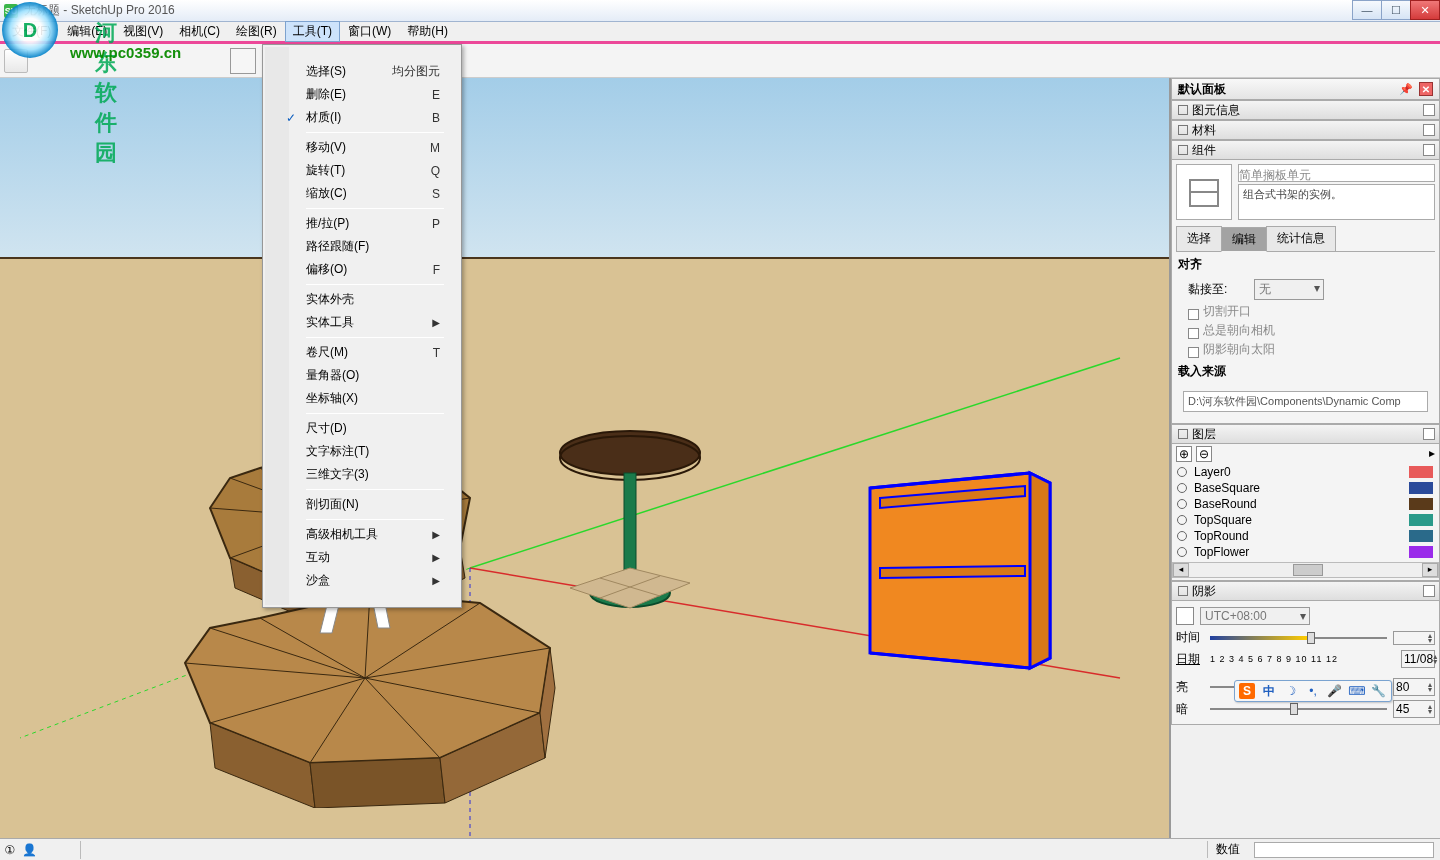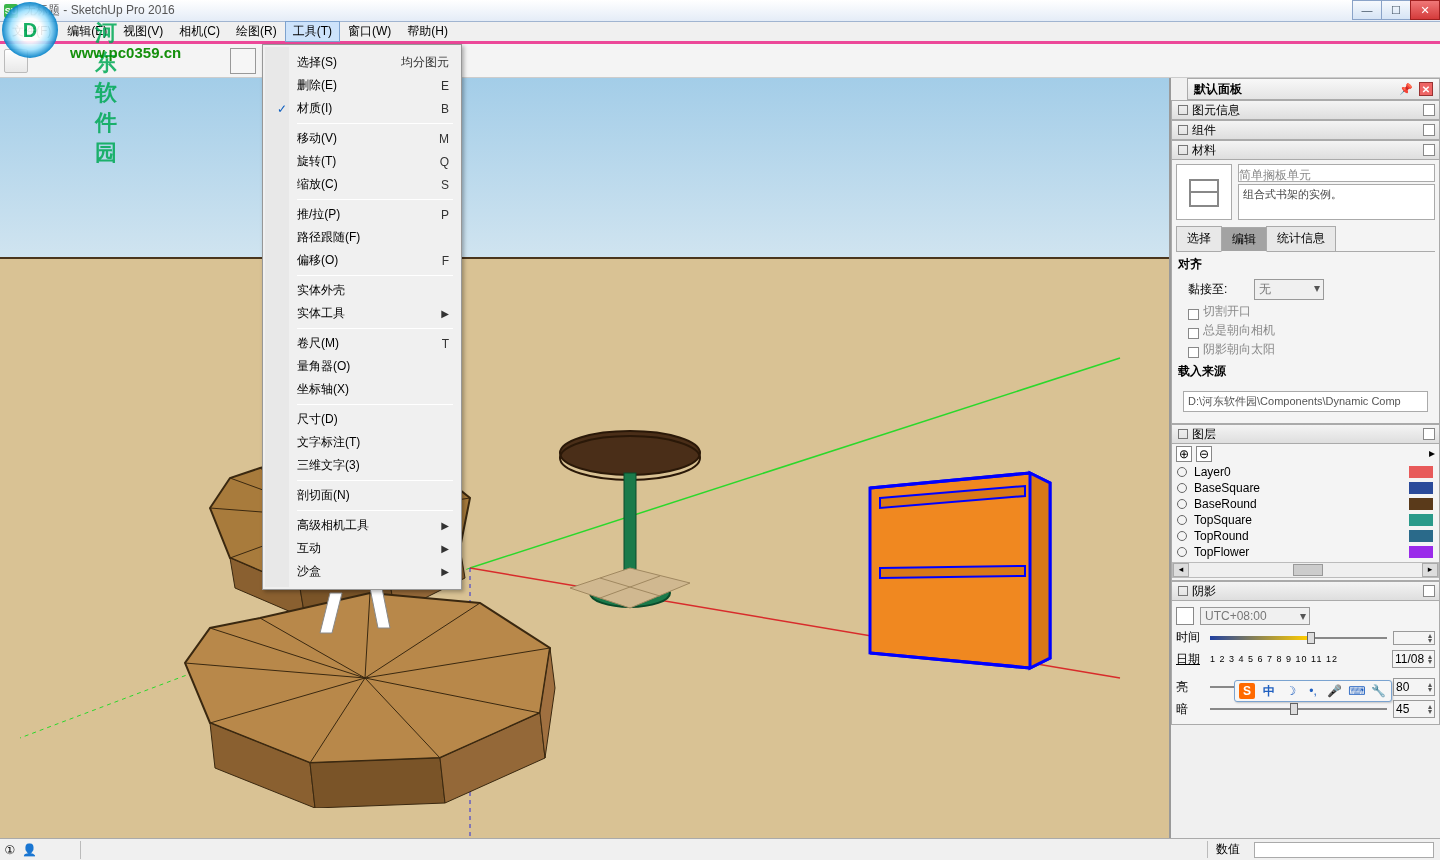--- a/index.html
+++ b/index.html
@@ -31,31 +31,31 @@
 .tool-big2 { width:26px; height:26px; border:1px solid #999; background:#f6f6f6; margin-left:110px;}
 
 
 .main { position:absolute; top:78px; left:0; right:0; bottom:22px; display:flex; }
 .viewport { flex:1; position:relative; background:#dfc89d; overflow:hidden; border-right:1px solid #999;}
 .sky { position:absolute; top:0; left:0; right:0; height:180px; background:linear-gradient(#a3cde8,#d0e4f0);}
 .ground { position:absolute; top:180px; left:0; right:0; bottom:0; background:#d9c294;}
 .horizon { position:absolute; top:179px; left:0; right:0; height:2px; background:#4a351c;}
 
 
-.dropdown { position:absolute; top:44px; left:262px; width:200px; background:#f0f0f0; border:1px solid #979797; box-shadow:2px 2px 4px rgba(0,0,0,0.3); z-index:100; padding:6px;}
+.dropdown { position:absolute; top:44px; left:262px; width:200px; background:#f0f0f0; border:1px solid #979797; box-shadow:2px 2px 4px rgba(0,0,0,0.3); z-index:100; padding:15px;}
 .dd-item { display:flex; align-items:center; padding:3px 6px 3px 28px; position:relative;}
 .dd-item.checked::before { content:"✓"; position:absolute; left:8px; color:#1060c0;}
 .dd-item .shortcut { margin-left:auto; color:#333;}
 .dd-item .arrow { margin-left:auto; color:#333; font-size:10px;}
 .dd-sep { height:1px; background:#c0c0c0; margin:3px 2px 3px 28px; border-bottom:1px solid #fff;}
 .dd-gutter { position:absolute; top:2px; bottom:2px; left:2px; width:24px; background:#e8e8e8;}
 
 
 .tray { width:270px; background:#f0f0f0; display:flex; flex-direction:column; border-left:1px solid #999; overflow:hidden;}
-.tray-header { height:22px; background:linear-gradient(#f8f8f8,#e4e4e4); border:1px solid #aaa; display:flex; align-items:center; padding:0 6px; font-weight:bold;margin-left:16px;}
+.tray-header { height:22px; background:linear-gradient(#f8f8f8,#e4e4e4); border:1px solid #aaa; display:flex; align-items:center; padding:0 6px; font-weight:bold;}
 .tray-header .pin { margin-left:auto; font-size:11px; color:#666;}
 .tray-header .x { margin-left:6px; width:14px; height:14px; background:#e66; color:#fff; display:flex;align-items:center;justify-content:center; font-size:10px; border:1px solid #933;}
 .panel-title { height:20px; background:linear-gradient(#f4f4f4,#dedede); border:1px solid #aaa; display:flex; align-items:center; padding:0 20px; position:relative;}
 .panel-title::before { content:""; position:absolute; left:6px; width:8px; height:8px; border:1px solid #777;}
 .panel-title .collapse { position:absolute; right:4px; width:12px; height:12px; border:1px solid #888; background:#fff;}
 .panel-body { background:#f4f4f4; border:1px solid #aaa; border-top:0; padding:4px;}
 
 .comp-thumb { display:flex; gap:6px;}
 .thumb { width:56px; height:56px; border:1px solid #aaa; background:#fff; display:flex;align-items:center;justify-content:center;}
 .thumb svg { width:40px; height:40px;}
@@ -313,26 +313,26 @@
       <span>默认面板</span>
       <span class="pin">📌</span>
       <span class="x">✕</span>
     </div>
 
     <div class="panel-title">
       <span>图元信息</span>
       <span class="collapse"></span>
     </div>
     <div class="panel-title">
+      <span>材料</span>
+      <span class="collapse"></span>
+    </div>
+
+    <div class="panel-title">
       <span>组件</span>
-      <span class="collapse"></span>
-    </div>
-
-    <div class="panel-title">
-      <span>材料</span>
       <span class="collapse"></span>
     </div>
     <div class="panel-body">
       <div class="comp-thumb">
         <div class="thumb">
           <svg viewBox="0 0 40 40">
               <rect x="6" y="8" width="28" height="26" fill="none" stroke="#888" stroke-width="2"></rect>
               <line x1="6" y1="20" x2="34" y2="20" stroke="#888" stroke-width="2"></line>
             </svg>
         </div>
@@ -445,21 +445,21 @@
             <div class="knob" style="left:55%;"></div>
           </div>
         <div class="numbox">
             <span></span>
             <span class="spn">▴<br>▾</span>
           </div>
       </div>
       <div class="shadow-row">
         <span style="width:28px;text-decoration:underline;">日期</span>
         <div style="flex:1;font-size:9px;letter-spacing:1px;">1 2 3 4 5 6 7 8 9 10 11 12</div>
-        <div class="numbox" style="width:43px;">
+        <div class="numbox" style="width:34px;">
             <span>11/08</span>
             <span class="spn">▴<br>▾</span>
           </div>
       </div>
       <div style="height:6px;"></div>
       <div class="shadow-row">
         <span style="width:28px;">亮</span>
         <div class="slider">
             <div class="track"></div>
             <div class="knob" style="left:80%;"></div>

